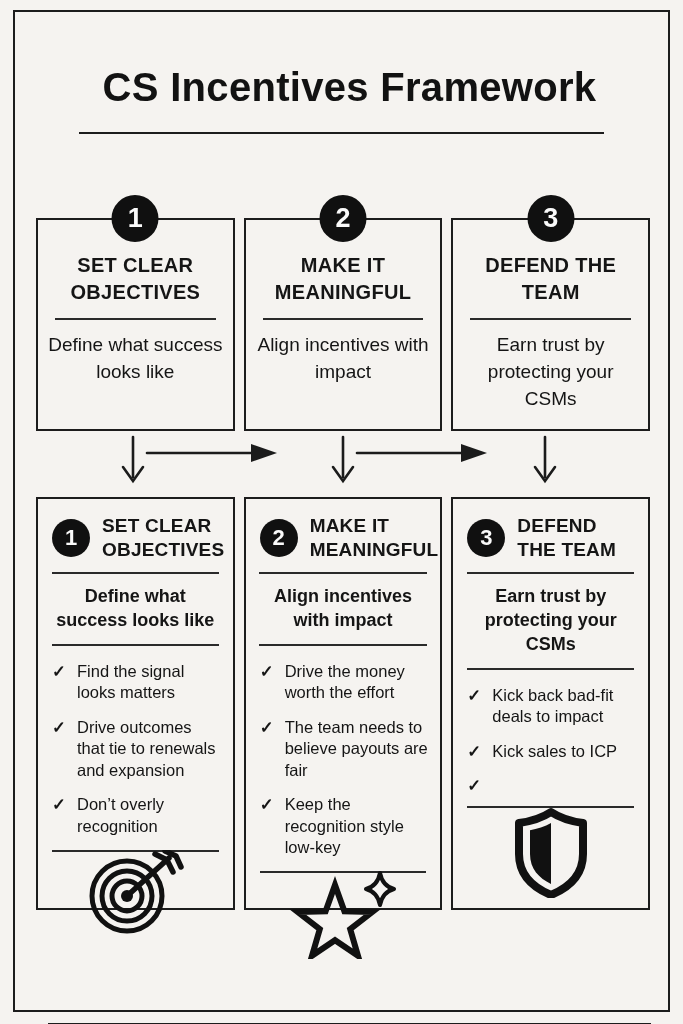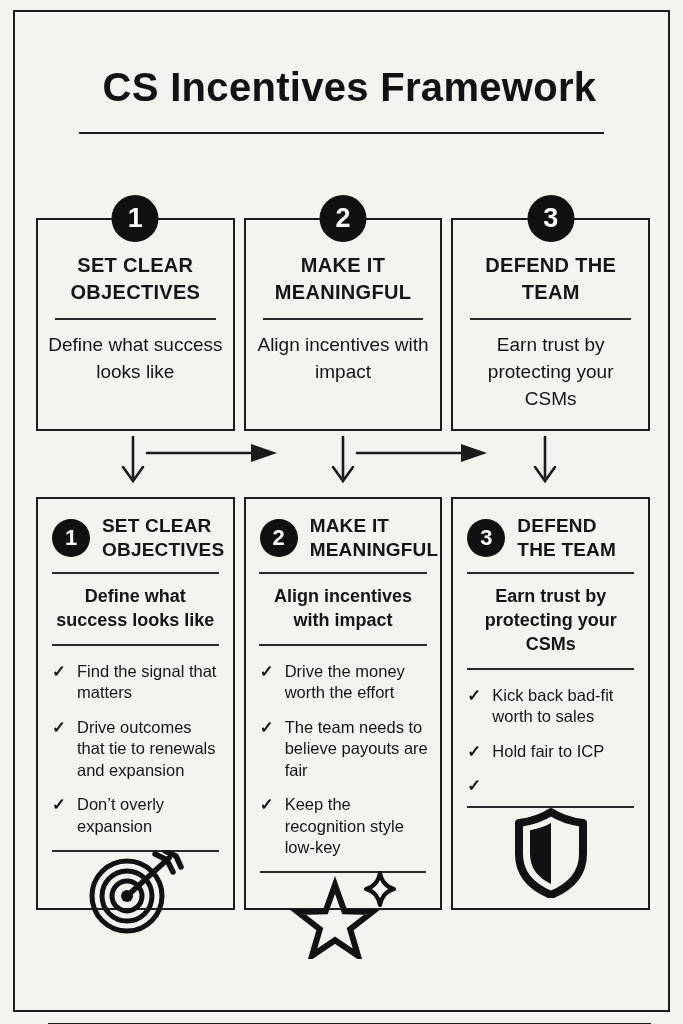--- a/index.html
+++ b/index.html
@@ -215,23 +215,23 @@
 
     <div class="card detail-card">
       <div class="detail-header">
         <div class="num-badge-sm">1</div>
         <div class="detail-title">SET CLEAR OBJECTIVES</div>
       </div>
       <hr class="card-rule">
       <div class="detail-sub">Define what success looks like</div>
       <hr class="card-rule">
       <ul class="checklist">
-        <li><span class="check">✓</span><span>Find the signal that matters</span></li>
+        <li><span class="check">✓</span><span>Find the signal looks matters</span></li>
         <li><span class="check">✓</span><span>Drive outcomes that tie to renewals and expansion</span></li>
-        <li><span class="check">✓</span><span>Don’t overly expansion</span></li>
+        <li><span class="check">✓</span><span>Don’t overly recognition</span></li>
       </ul>
       <div class="icon-block">
         <hr class="icon-rule">
         <div class="icon-wrap">
           <svg width="104" height="86" viewBox="0 0 104 86">
             <g stroke="#111" fill="none" stroke-width="5">
               <circle cx="44" cy="46" r="35"></circle>
               <circle cx="44" cy="46" r="25"></circle>
               <circle cx="44" cy="46" r="15"></circle>
             </g>
@@ -272,22 +272,22 @@
 
     <div class="card detail-card">
       <div class="detail-header">
         <div class="num-badge-sm">3</div>
         <div class="detail-title">DEFEND THE TEAM</div>
       </div>
       <hr class="card-rule">
       <div class="detail-sub">Earn trust by protecting your CSMs</div>
       <hr class="card-rule">
       <ul class="checklist">
-        <li><span class="check">✓</span><span>Kick back bad-fit worth to sales</span></li>
-        <li><span class="check">✓</span><span>Hold fair to ICP</span></li>
+        <li><span class="check">✓</span><span>Kick back bad-fit deals to impact</span></li>
+        <li><span class="check">✓</span><span>Kick sales to ICP</span></li>
         <li><span class="check">✓</span></li>
       </ul>
       <div class="icon-block">
         <hr class="icon-rule">
         <div class="icon-wrap">
           <svg width="86" height="92" viewBox="0 0 86 92">
             <path d="M43 6 C34 12 22 15.5 11 17 L11 48 C11 70 26 82 43 89 C60 82 75 70 75 48 L75 17 C64 15.5 52 12 43 6 Z" fill="#f5f3f0" stroke="#111" stroke-width="8" stroke-linejoin="round"></path>
             <path d="M43 17 C37 20.5 29 23 22 24.2 L22 48 C22 63 31 72 43 78 Z" fill="#111"></path>
           </svg>
         </div>

